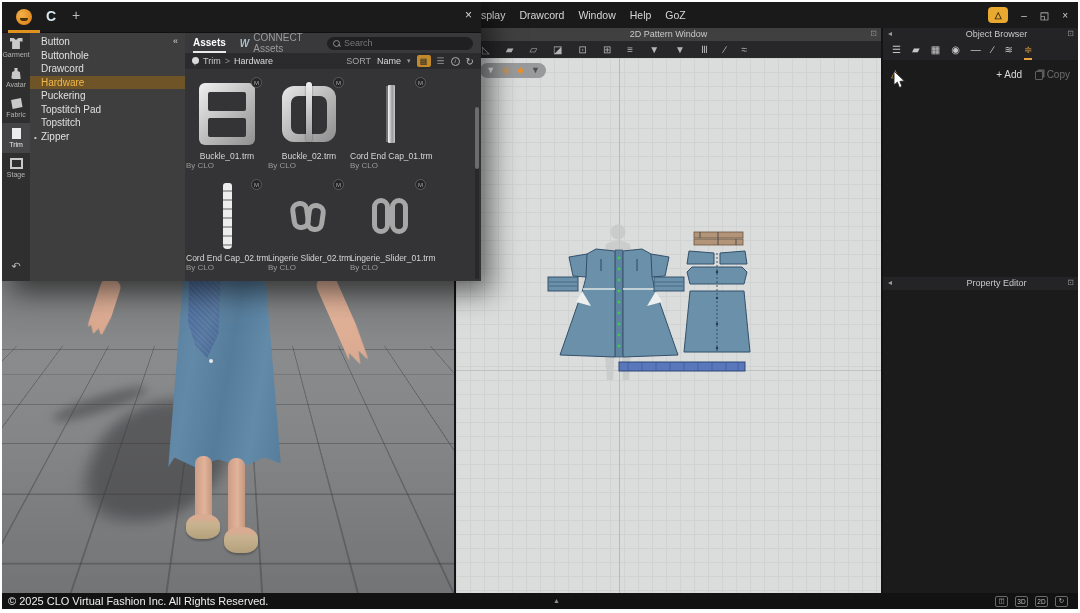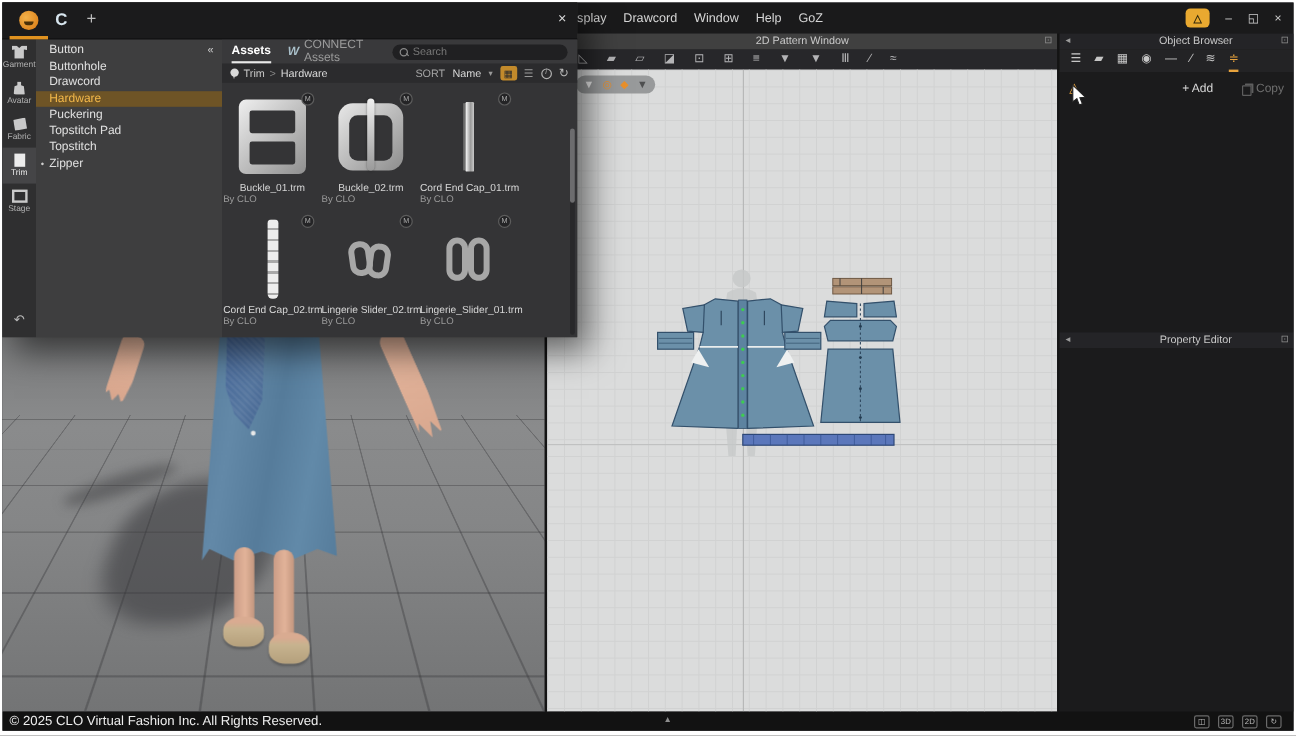--- a/index.html
+++ b/index.html
@@ -71,21 +71,21 @@
   .rightpanel { position:absolute; left:879px; top:26px; width:197px; height:565px; border-left:2px solid #141414; background:#1c1c1d; }
   .panel-header { position:relative; height:13px; background:#242427; }
   .panel-header .arrow { position:absolute; left:5px; top:1px; font-size:8px; color:#9a9a9a; }
   .panel-header .title { position:absolute; left:0; right:0; top:1px; text-align:center; font-size:9px; color:#c9c9c9;padding-left:32px; }
   .panel-header .detach { position:absolute; right:4px; top:1px; font-size:8px; color:#8e8e8e; }
   .ob-tabs { height:19px; background:#232325; display:flex; align-items:center; gap:11px; padding:0 9px; }
   .ob-tabs .obtab { font-size:10px; color:#c6c6c6; line-height:1; height:100%; display:flex; align-items:center; border-bottom:2px solid transparent; }
   .ob-tabs .obtab.active { color:#e8a33d; border-bottom:2px solid #e8a33d; }
   .ob-content { position:relative; height:217px; background:#1b1b1c; }
   .trim-item-ic { position:absolute; left:8px; top:7px; font-size:11px; color:#e8a33d; }
-  .ob-add { position:absolute; right:67px; top:9px; font-size:10px; color:#dadada; }
+  .ob-add { position:absolute; right:56px; top:9px; font-size:10px; color:#dadada; }
   .ob-copy { position:absolute; right:8px; top:9px; font-size:10px; color:#6e6e6e; display:flex; align-items:center; gap:4px; }
   .copy-ic { width:8px; height:9px; border:1px solid #5e5e5e; border-radius:1px; box-shadow:2px -2px 0 -0.5px #5e5e5e; margin-top:2px; }
   .pe-content { height:303px; background:#1b1b1c; }
 
   
   .statusbar { position:absolute; left:0; top:591px; width:100%; height:16px; background:#121212; display:flex; align-items:center; }
   .copyright { margin-left:6px; font-size:11px; color:#ededed; }
   .sb-expand { position:absolute; left:551px; top:4px; font-size:7px; color:#8d8d8d; }
   .sb-right { margin-left:auto; margin-right:10px; display:flex; align-items:center; gap:7px; }
   .sb-chip { min-width:13px; height:11px; border:1px solid #6a6a6a; border-radius:2px; color:#bdbdbd; font-size:6.5px;

